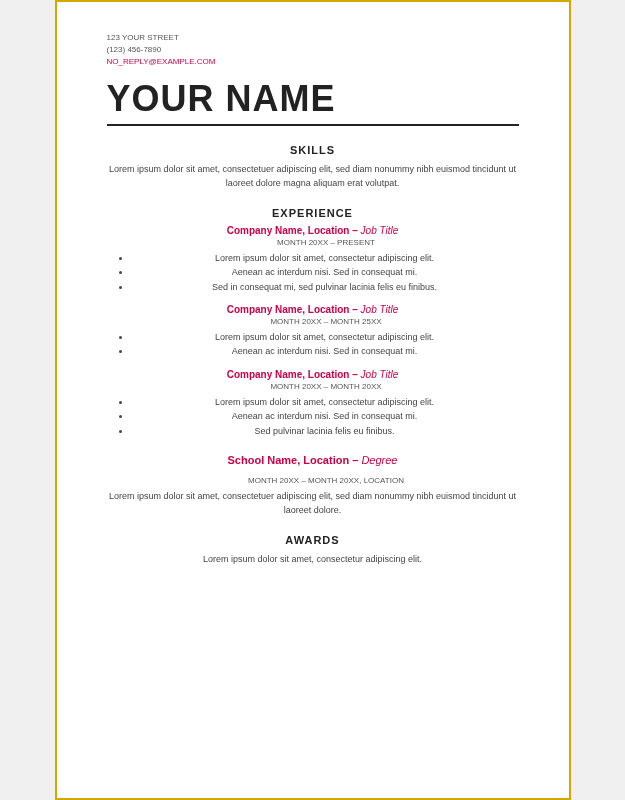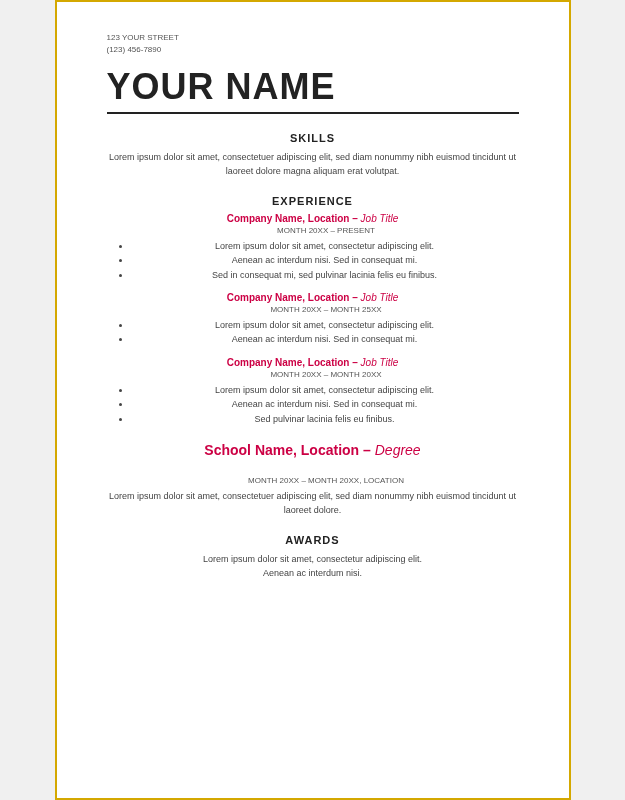--- a/index.html
+++ b/index.html
@@ -99,40 +99,41 @@
       margin-bottom: 6px;
     }
 
     ul.bullet-list li {
       font-size: 9px;
       color: #444;
       line-height: 1.6;
     }
 
     .school-line {
-      font-size: 14px;
+      font-size: 11px;
       color: #cc0044;
       font-weight: bold;
-      margin-bottom: 18px;
+      margin-bottom: 10px;
     }
 
     .school-line .degree {
       font-weight: normal;
       font-style: italic;
       color: #cc0044;
     }
   </style>
 </head>
 <body>
 
 <div class="page-wrapper">
 
   <div class="contact-info">
     <div>123 YOUR STREET</div>
     <div>(123) 456-7890</div>
+    <div class="contact-email">NO_REPLY@EXAMPLE.COM</div>
   </div>
 
   <div class="name">YOUR NAME</div>
   <hr class="name-divider">
 
   <div class="section">
     <div class="section-title">SKILLS</div>
     <div class="body-text">Lorem ipsum dolor sit amet, consectetuer adipiscing elit, sed diam nonummy nibh euismod tincidunt ut laoreet dolore magna aliquam erat volutpat.</div>
   </div>
 
@@ -179,16 +180,15 @@
     <div class="school-line">
       <span>School Name, Location</span><span> – </span><span class="degree">Degree</span>
     </div>
     <div class="date-line">MONTH 20XX – MONTH 20XX, LOCATION</div>
     <div class="body-text">Lorem ipsum dolor sit amet, consectetuer adipiscing elit, sed diam nonummy nibh euismod tincidunt ut laoreet dolore.</div>
   </div>
 
   <div class="section">
     <div class="section-title">AWARDS</div>
     <div class="body-text">Lorem ipsum dolor sit amet, consectetur adipiscing elit.</div>
-    <div class="body-text">Aenean ac interdum nisi.</div>
   </div>
 
 </div>
 
 </body></html>

